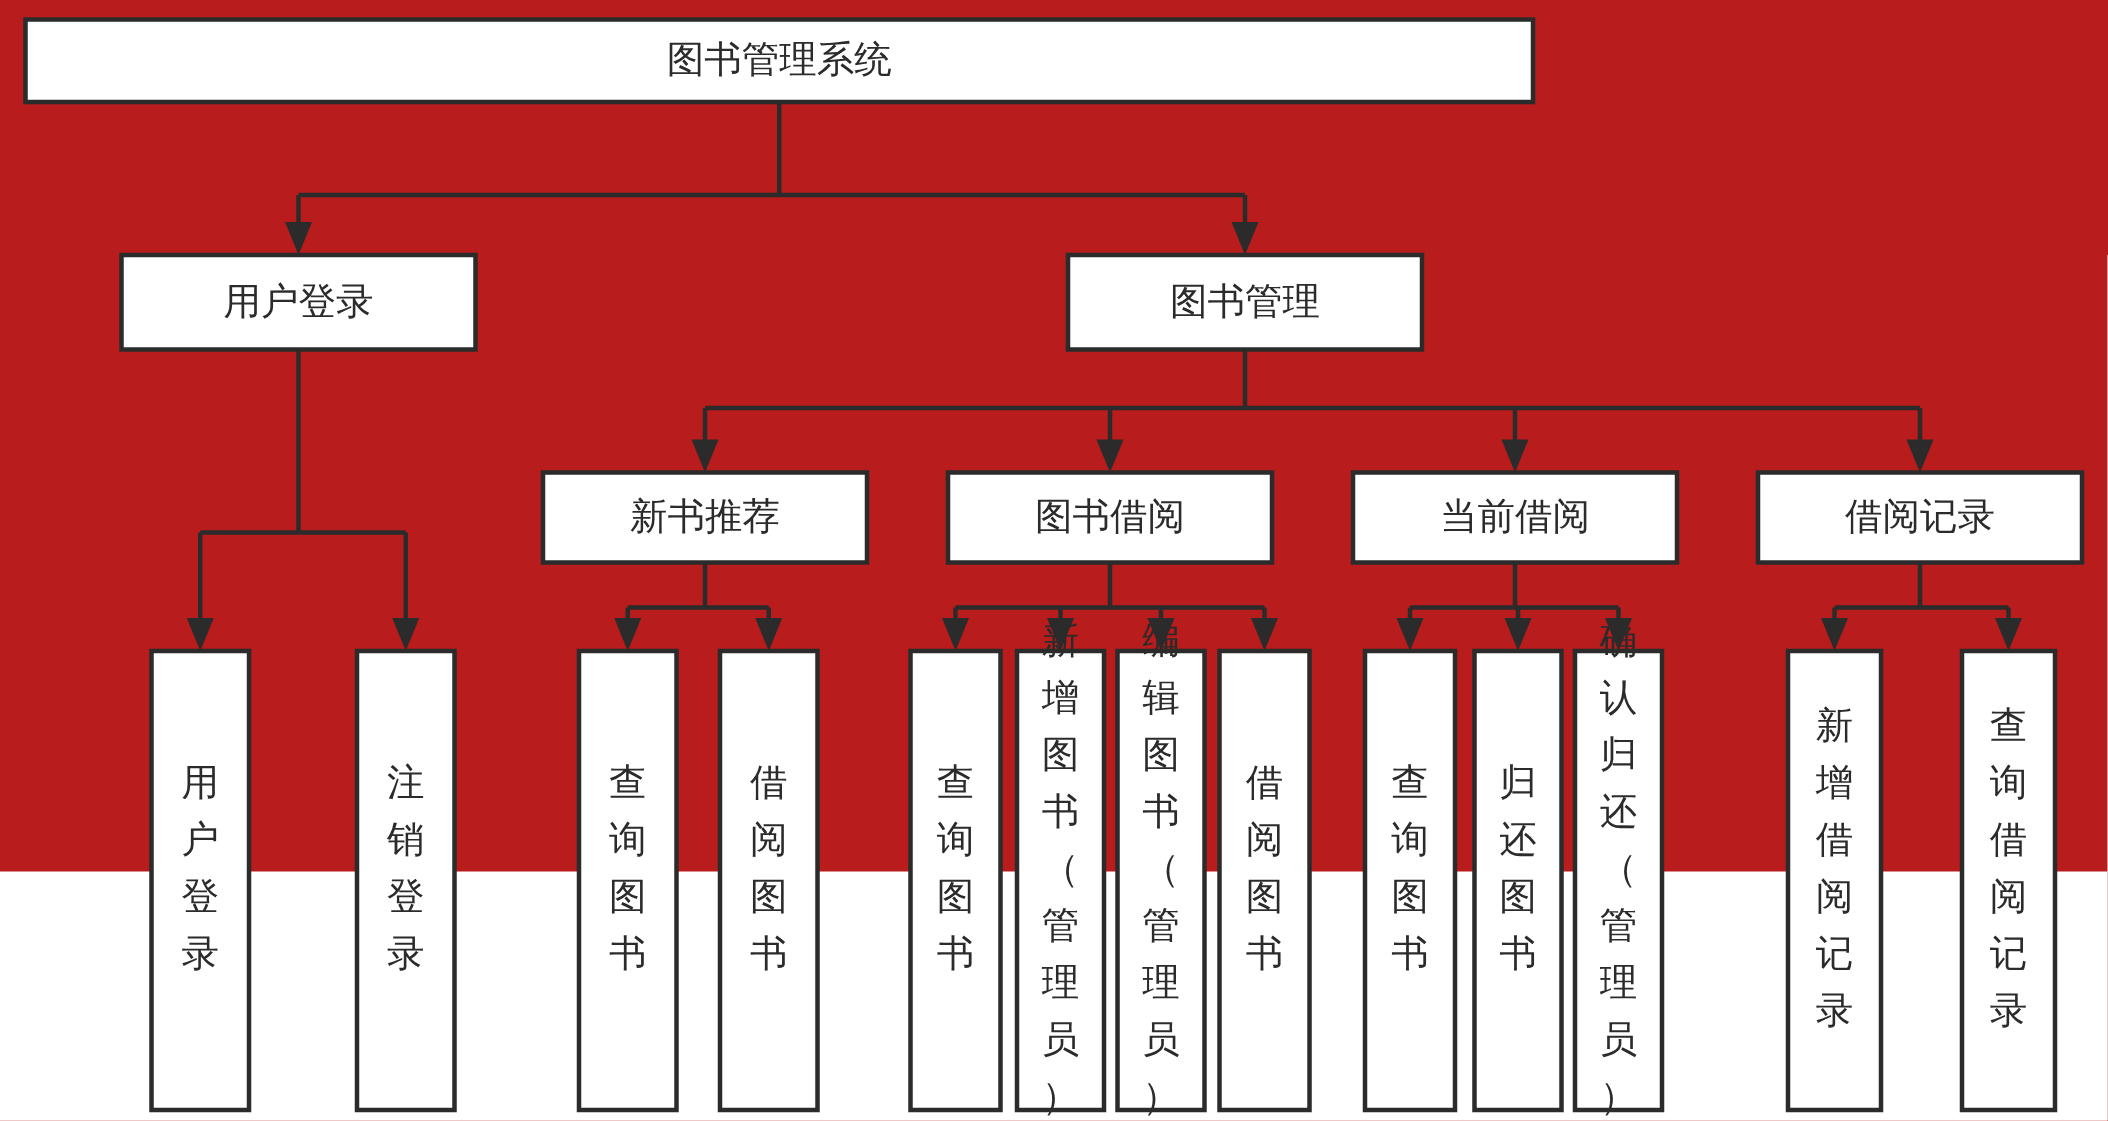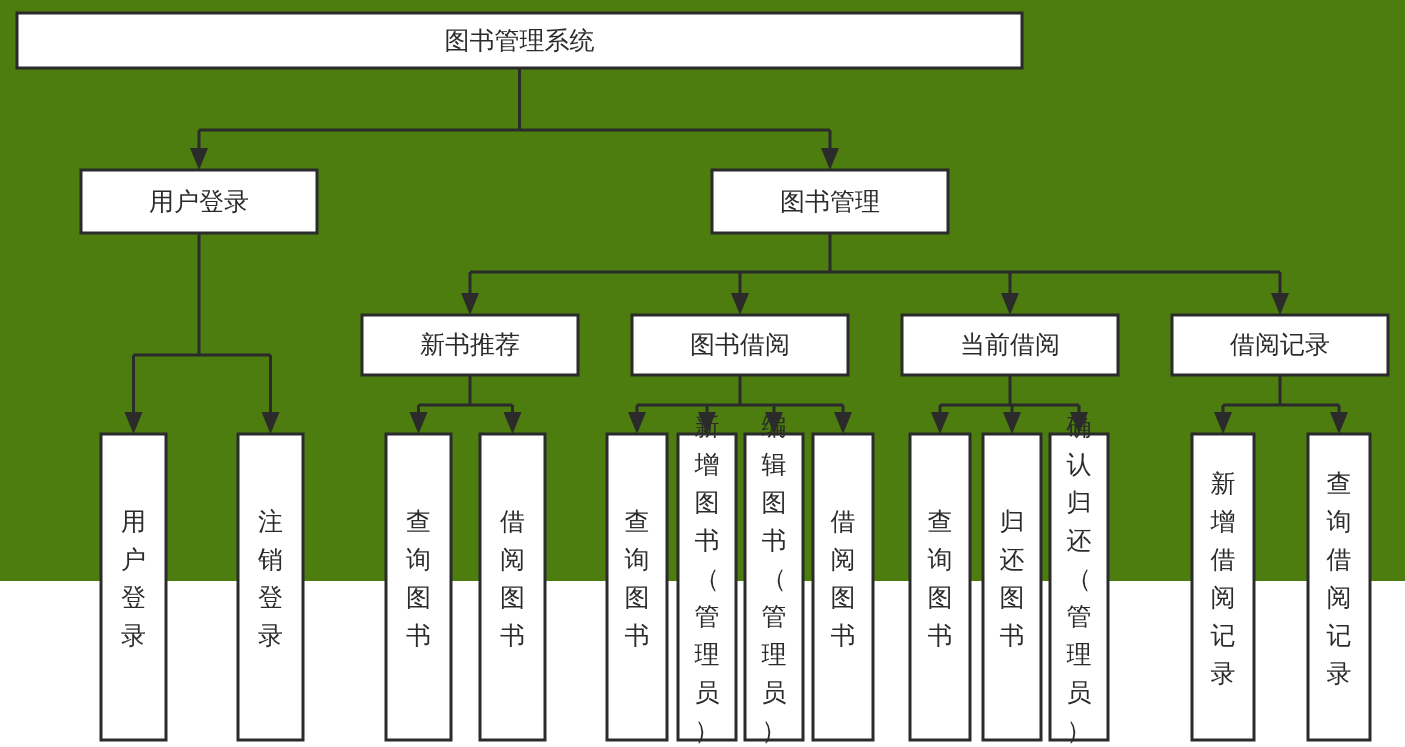--- a/index.html
+++ b/index.html
@@ -11,21 +11,21 @@
   body {
     width: 1405px;
     height: 747px;
     font-family: "DejaVu Sans", "Liberation Sans", sans-serif;
     overflow: hidden;
   }
   #diagram-root {
     position: relative;
     width: 1405px;
     height: 581px;
-    background: #4d7c0f;
+    background: #b91c1c;
   }
   svg#tree-svg {
     position: absolute;
     left: 0;
     top: 0;
     width: 1405px;
     height: 747px;
     display: block;
   }
   .node-box {

